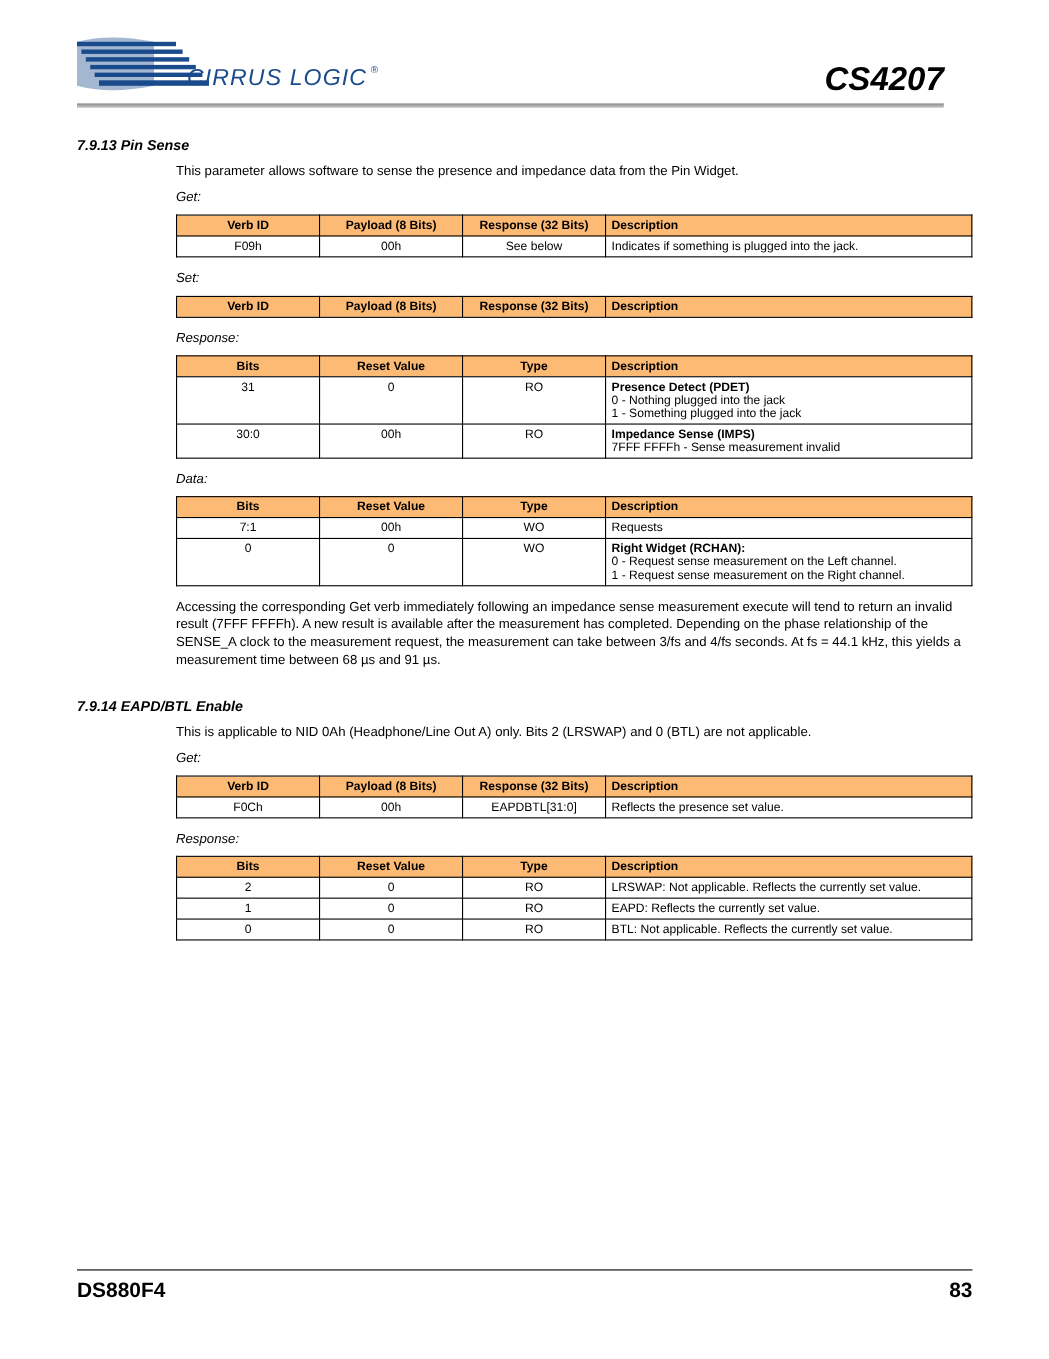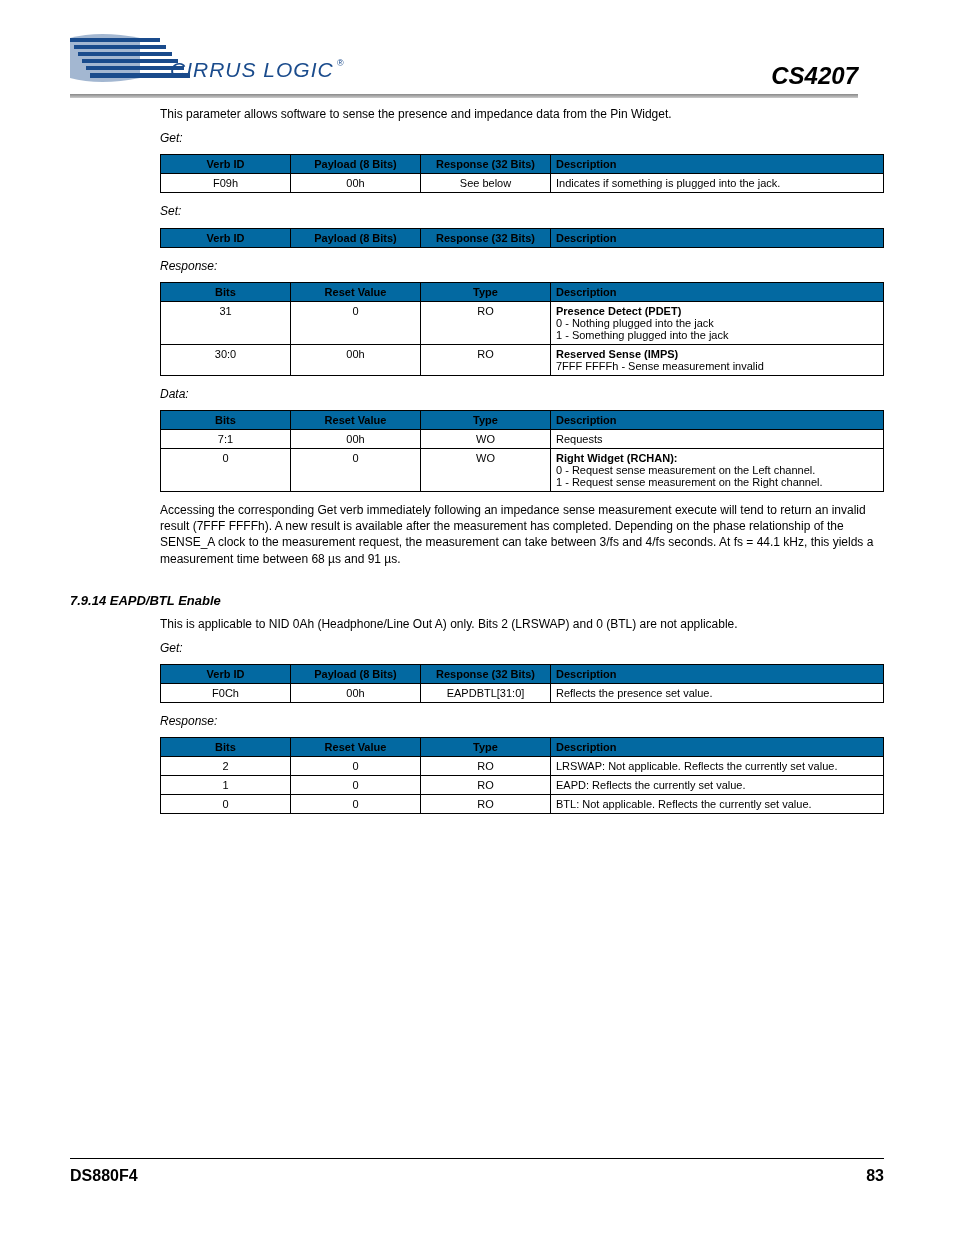--- a/index.html
+++ b/index.html
@@ -16,21 +16,21 @@
     padding: 30px 96px 0 70px;
   }
   .header {
     display: flex;
     justify-content: space-between;
     align-items: flex-end;
     padding-bottom: 4px;
   }
   .logo { width: 280px; height: 60px; }
   .part-number {
-    font-size: 24px;
+    font-size: 30px;
     font-weight: bold;
     font-style: italic;
   }
   .header-rule {
     height: 4px;
     background: linear-gradient(#888, #ccc);
     border: none;
     margin: 0 0 6px 0;
   }
   .section-title {
@@ -53,21 +53,21 @@
     table-layout: fixed;
   }
   th, td {
     border: 1px solid #000;
     padding: 3px 5px;
     font-size: 11px;
     vertical-align: top;
     text-align: left;
   }
   th {
-    background: #0369a1;
+    background: #fdba74;
     font-weight: bold;
   }
   col.c1 { width: 130px; }
   col.c2 { width: 130px; }
   col.c3 { width: 130px; }
   col.c4 { width: auto; }
   .center { text-align: center; }
   .body-text {
     margin: 8px 0 8px 90px;
     width: 724px;
@@ -82,21 +82,21 @@
   }
   .footer-rule {
     border: none;
     border-top: 1px solid #000;
     margin-bottom: 8px;
   }
   .footer-row {
     display: flex;
     justify-content: space-between;
     font-weight: bold;
-    font-size: 16px;
+    font-size: 19px;
   }
   .desc-bold { font-weight: bold; }
 </style>
 </head>
 <body>
 
 <div class="page">
   <div class="header">
     <svg class="logo" viewBox="0 0 280 60">
       <g fill="#1a4b8c">
@@ -108,20 +108,21 @@
         <rect x="20" y="43" width="100" height="5"></rect>
         <path d="M 0 8 Q 30 0 70 8 L 70 48 Q 30 56 0 48 Z" fill="#1a4b8c" opacity="0.4"></path>
       </g>
       <text x="100" y="47" font-family="Arial" font-size="21" font-style="italic" fill="#1a4b8c" letter-spacing="1">CIRRUS LOGIC</text>
       <text x="267" y="36" font-size="9" fill="#1a4b8c">®</text>
     </svg>
     <div class="part-number">CS4207</div>
   </div>
   <hr class="header-rule">
 
+  <div class="section-title">7.9.13   Pin Sense</div>
   <div class="body-text">This parameter allows software to sense the presence and impedance data from the Pin Widget.</div>
 
   <div class="body-text subhead">Get:</div>
   <table>
     <colgroup>
         <col class="c1">
         <col class="c2">
         <col class="c3">
         <col class="c4">
       </colgroup>
@@ -177,21 +178,21 @@
     <tr>
       <td class="center">31</td>
       <td class="center">0</td>
       <td class="center">RO</td>
       <td><span class="desc-bold">Presence Detect (PDET)</span><br>0 - Nothing plugged into the jack<br>1 - Something plugged into the jack</td>
     </tr>
     <tr>
       <td class="center">30:0</td>
       <td class="center">00h</td>
       <td class="center">RO</td>
-      <td><span class="desc-bold">Reserved Sense (IMPS)</span><br>7FFF FFFFh - Sense measurement invalid</td>
+      <td><span class="desc-bold">Impedance Sense (IMPS)</span><br>7FFF FFFFh - Sense measurement invalid</td>
     </tr>
   </tbody>
     </table>
 
   <div class="body-text subhead">Data:</div>
   <table>
     <colgroup>
         <col class="c1">
         <col class="c2">
         <col class="c3">

